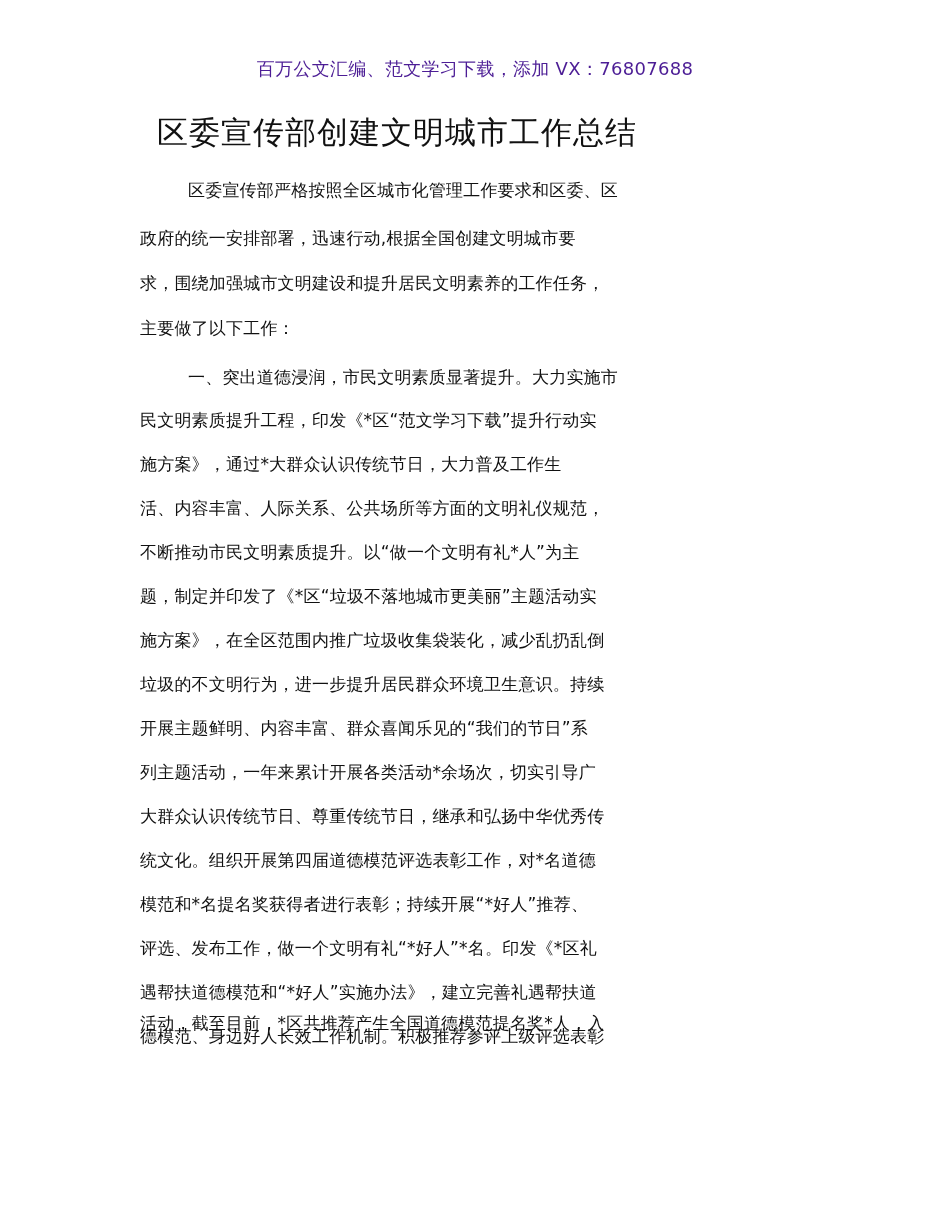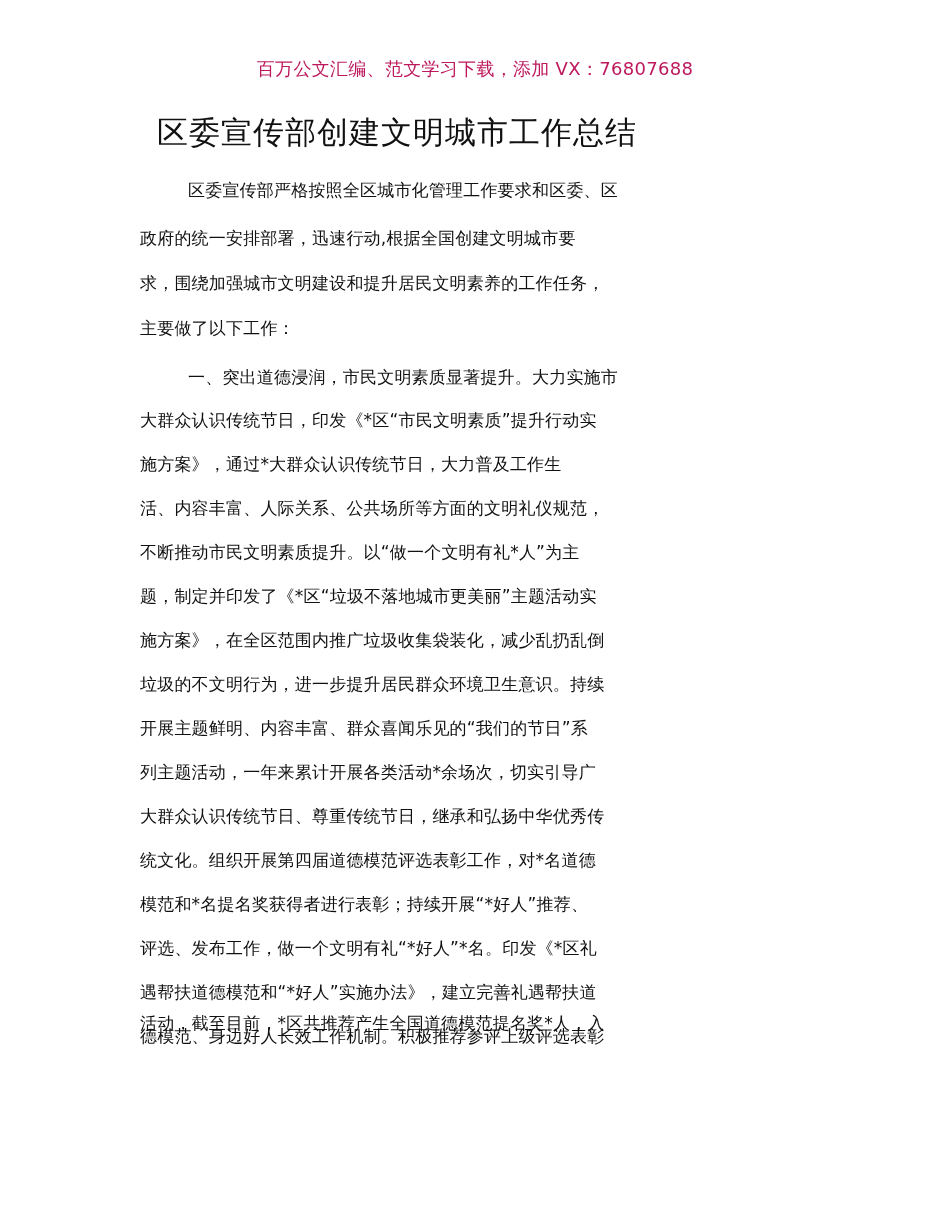--- a/index.html
+++ b/index.html
@@ -1,38 +1,38 @@
 <!DOCTYPE html>
 <html><head>
 <meta charset="utf-8">
 <style>
   html, body { margin: 0; padding: 0; background: #ffffff; }
   body { width: 950px; height: 1230px; position: relative; overflow: hidden;
          font-family: "DejaVu Sans", "Liberation Sans", sans-serif; color: #111; }
   .header { position: absolute; top: 57px; left: 0; width: 950px; text-align: center;
-            font-size: 18px; color: #be185d; letter-spacing: 0.3px; }
+            font-size: 18px; color: #4c1d95; letter-spacing: 0.3px; }
   .title { position: absolute; top: 112px; left: 0; width: 794px; text-align: center;
            font-size: 31px; color: #111; letter-spacing: 1px; }
   .line { position: absolute; left: 140px; width: 672px; font-size: 17px;
           white-space: nowrap; letter-spacing: 0.2px; height: 34px; line-height: 34px; }
   .indent { left: 188px; width: 624px; }
 </style>
 </head>
 <body>
 
 <div class="header">百万公文汇编、范文学习下载，添加 VX：76807688</div>
 <div class="title">区委宣传部创建文明城市工作总结</div>
 
 <div>
   <div class="line indent" style="top:173px">区委宣传部严格按照全区城市化管理工作要求和区委、区</div>
   <div class="line" style="top:221px">政府的统一安排部署，迅速行动,根据全国创建文明城市要</div>
   <div class="line" style="top:266px">求，围绕加强城市文明建设和提升居民文明素养的工作任务，</div>
   <div class="line" style="top:311px">主要做了以下工作：</div>
   <div class="line indent" style="top:360px">一、突出道德浸润，市民文明素质显著提升。大力实施市</div>
-  <div class="line" style="top:403px">大群众认识传统节日，印发《*区“市民文明素质”提升行动实</div>
+  <div class="line" style="top:403px">民文明素质提升工程，印发《*区“范文学习下载”提升行动实</div>
   <div class="line" style="top:447px">施方案》，通过*大群众认识传统节日，大力普及工作生</div>
   <div class="line" style="top:491px">活、内容丰富、人际关系、公共场所等方面的文明礼仪规范，</div>
   <div class="line" style="top:535px">不断推动市民文明素质提升。以“做一个文明有礼*人”为主</div>
   <div class="line" style="top:579px">题，制定并印发了《*区“垃圾不落地城市更美丽”主题活动实</div>
   <div class="line" style="top:623px">施方案》，在全区范围内推广垃圾收集袋装化，减少乱扔乱倒</div>
   <div class="line" style="top:667px">垃圾的不文明行为，进一步提升居民群众环境卫生意识。持续</div>
   <div class="line" style="top:711px">开展主题鲜明、内容丰富、群众喜闻乐见的“我们的节日”系</div>
   <div class="line" style="top:755px">列主题活动，一年来累计开展各类活动*余场次，切实引导广</div>
   <div class="line" style="top:799px">大群众认识传统节日、尊重传统节日，继承和弘扬中华优秀传</div>
   <div class="line" style="top:843px">统文化。组织开展第四届道德模范评选表彰工作，对*名道德</div>

